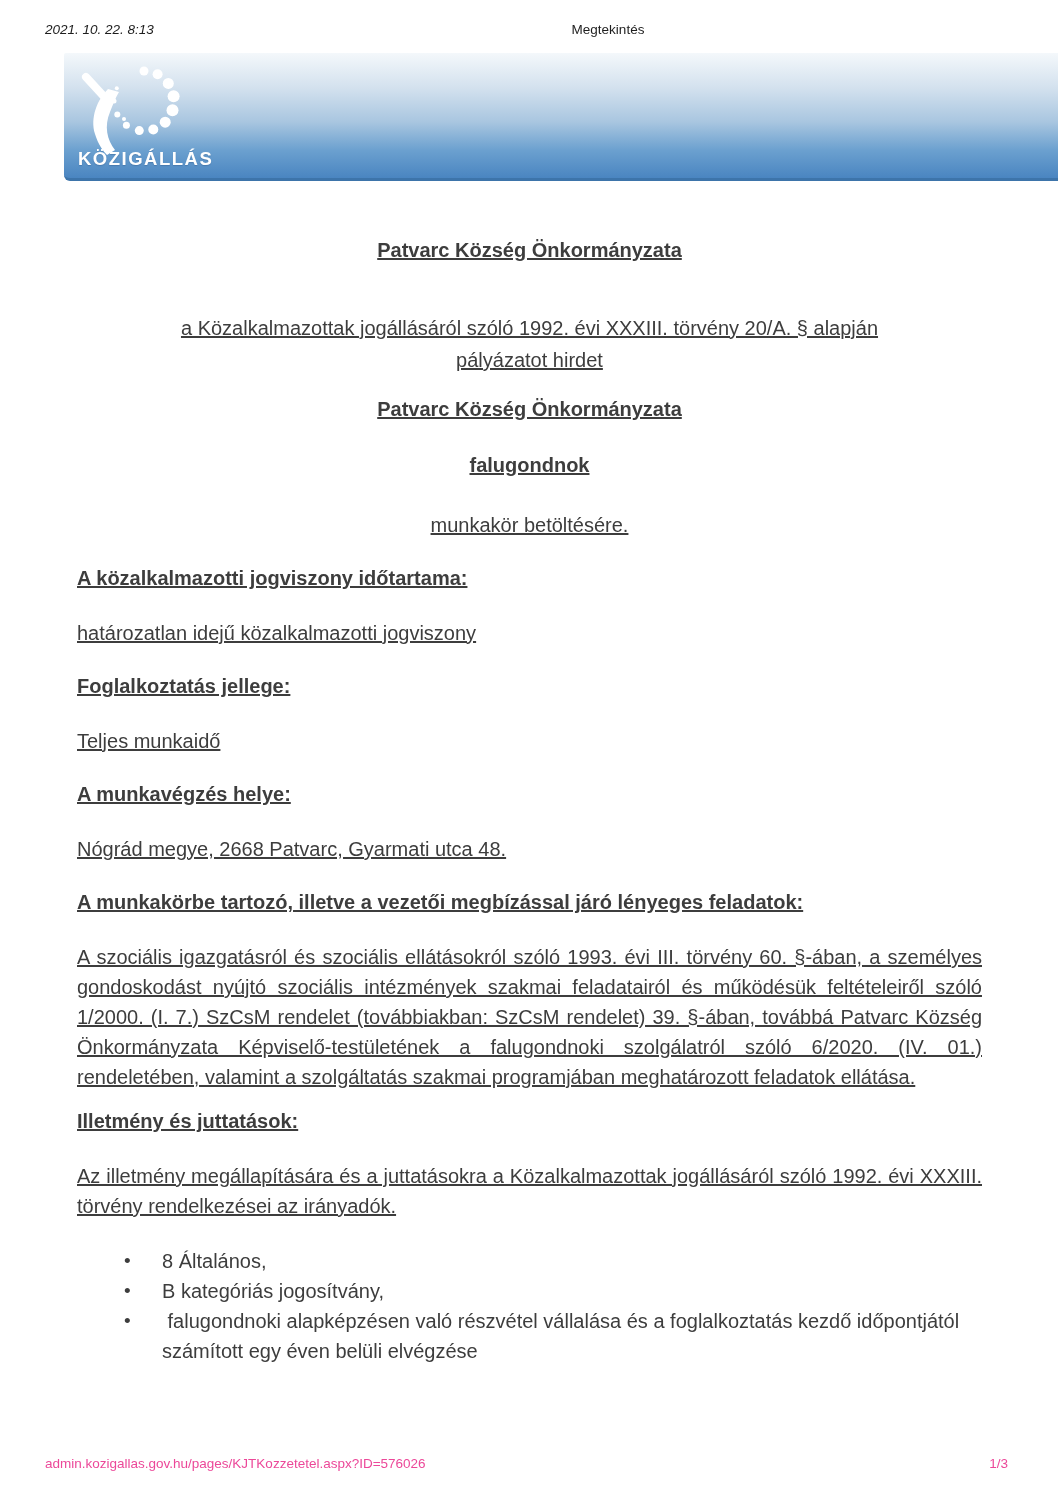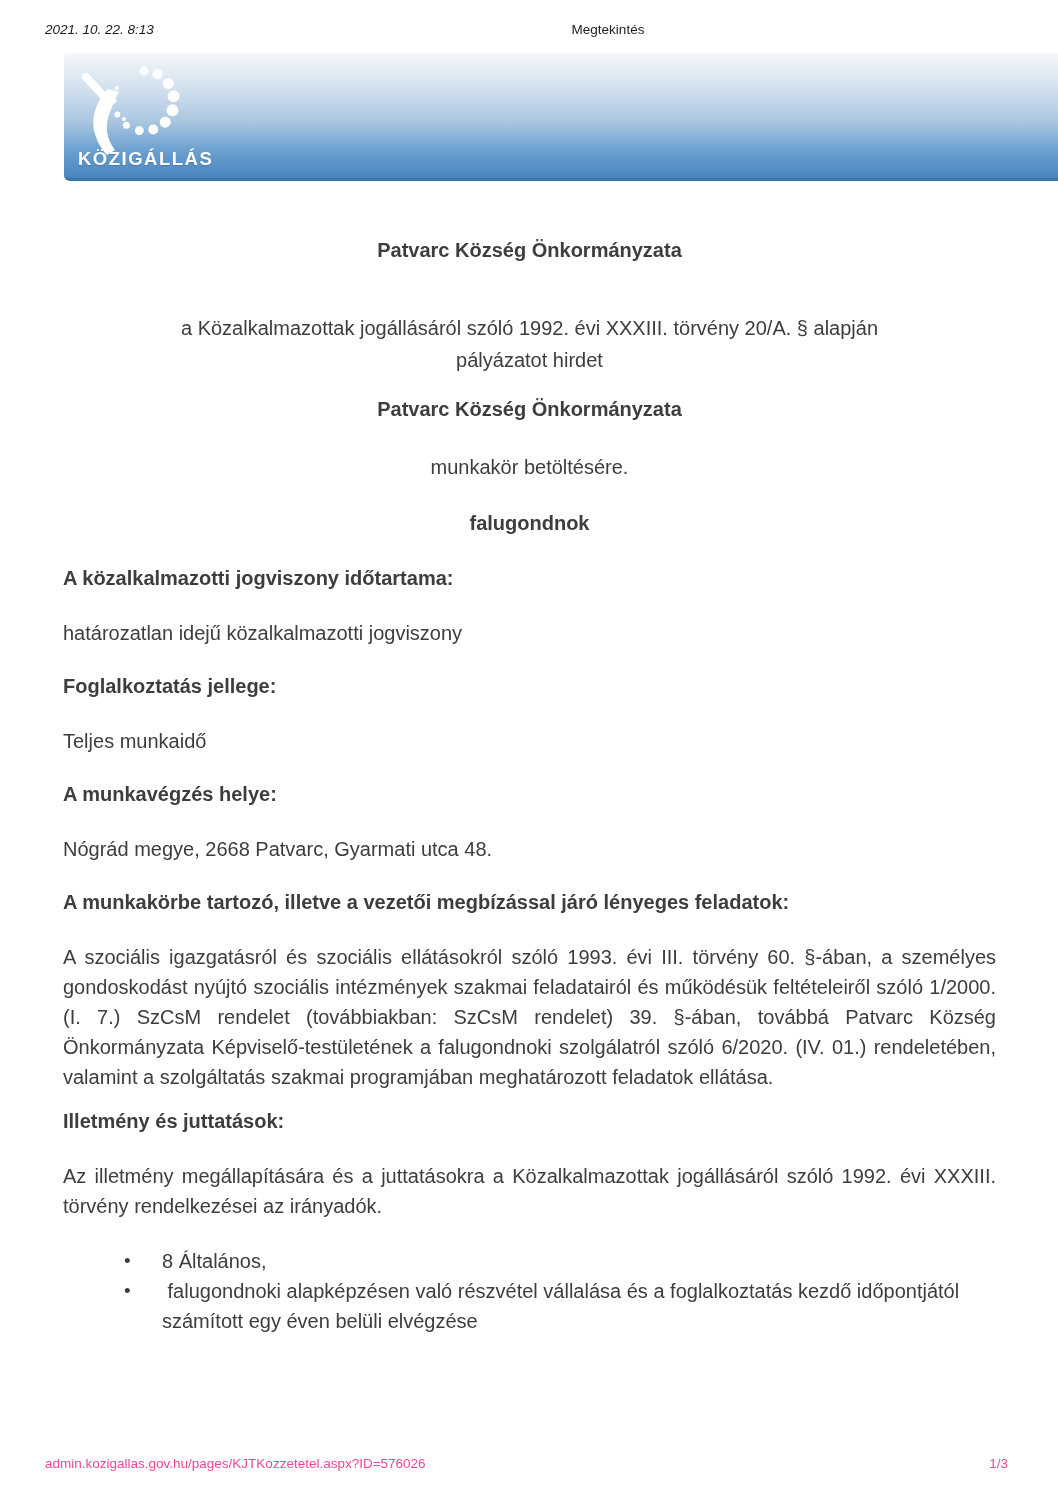--- a/index.html
+++ b/index.html
@@ -38,21 +38,21 @@
     position: absolute; left: 14px; top: 95px;
     color: #ffffff; font-size: 18.5px; font-weight: bold; letter-spacing: 1.5px;
     text-shadow: 0 1px 1px rgba(40,80,130,.35);
   }
 
   
   .doc { position: absolute; left: 63px; top: 184px; width: 933px;
          font-size: 20px; line-height: 30px; }
   .center { text-align: center; }
   .justify { text-align: justify; }
-  .doc p, .doc h1, .doc h2, .doc h3 { margin: 0; padding: 0; font-size: inherit; line-height: inherit; }
+  .doc p, .doc h1, .doc h2, .doc h3 { margin: 14px; padding: 0; font-size: inherit; line-height: inherit; text-decoration: underline; }
 
   .org-title   { font-size: 21px; font-weight: bold; margin-top: 51px !important; }
   .intro       { margin-top: 47px !important; line-height: 32px !important; }
   .org-title-2 { font-size: 21px; font-weight: bold; margin-top: 18px !important; }
   .position-title  { font-size: 29px; font-weight: bold; line-height: 34px !important; margin-top: 24px !important; }
   .position-suffix { margin-top: 28px !important; }
 
   .sec-h { font-weight: bold; margin-top: 23px !important; }
   .sec-p { margin-top: 25px !important; }
   .sec-h.tight { margin-top: 14px !important; }
@@ -102,41 +102,42 @@
 
     <h1 class="center org-title">Patvarc Község Önkormányzata</h1>
 
     <p class="center intro">
       <span>a Közalkalmazottak jogállásáról szóló 1992. évi XXXIII. törvény 20/A. § alapján</span><br>
       <span>pályázatot hirdet</span>
     </p>
 
     <h2 class="center org-title-2">Patvarc Község Önkormányzata</h2>
 
+    <p class="center position-title">falugondnok</p>
+
     <p class="center position-suffix">munkakör betöltésére.</p>
-
-    <p class="center position-title">falugondnok</p>
 
     <h3 class="sec-h">A közalkalmazotti jogviszony időtartama:</h3>
     <p class="sec-p">határozatlan idejű közalkalmazotti jogviszony</p>
 
     <h3 class="sec-h">Foglalkoztatás jellege:</h3>
     <p class="sec-p">Teljes munkaidő</p>
 
     <h3 class="sec-h">A munkavégzés helye:</h3>
     <p class="sec-p">Nógrád megye, 2668 Patvarc, Gyarmati utca 48.</p>
 
     <h3 class="sec-h">A munkakörbe tartozó, illetve a vezetői megbízással járó lényeges feladatok:</h3>
     <p class="sec-p justify">A szociális igazgatásról és szociális ellátásokról szóló 1993. évi III. törvény 60. §-ában, a személyes gondoskodást nyújtó szociális intézmények szakmai feladatairól és működésük feltételeiről szóló 1/2000. (I. 7.) SzCsM rendelet (továbbiakban: SzCsM rendelet) 39. §-ában, továbbá Patvarc Község Önkormányzata Képviselő-testületének a falugondnoki szolgálatról szóló 6/2020. (IV. 01.) rendeletében, valamint a szolgáltatás szakmai programjában meghatározott feladatok ellátása.</p>
 
     <h3 class="sec-h tight">Illetmény és juttatások:</h3>
     <p class="sec-p justify">Az illetmény megállapítására és a juttatásokra a Közalkalmazottak jogállásáról szóló 1992. évi XXXIII. törvény rendelkezései az irányadók.</p>
 
     <ul class="bullets">
       <li>8 Általános,</li>
+      <li>B kategóriás jogosítvány,</li>
       <li>&nbsp;falugondnoki alapképzésen való részvétel vállalása és a foglalkoztatás kezdő időpontjától számított egy éven belüli elvégzése</li>
     </ul>
 
   </div>
 
   <div class="print-footer">
     <span class="footer-url">admin.kozigallas.gov.hu/pages/KJTKozzetetel.aspx?ID=576026</span>
     <span class="footer-page">1/3</span>
   </div>
 

